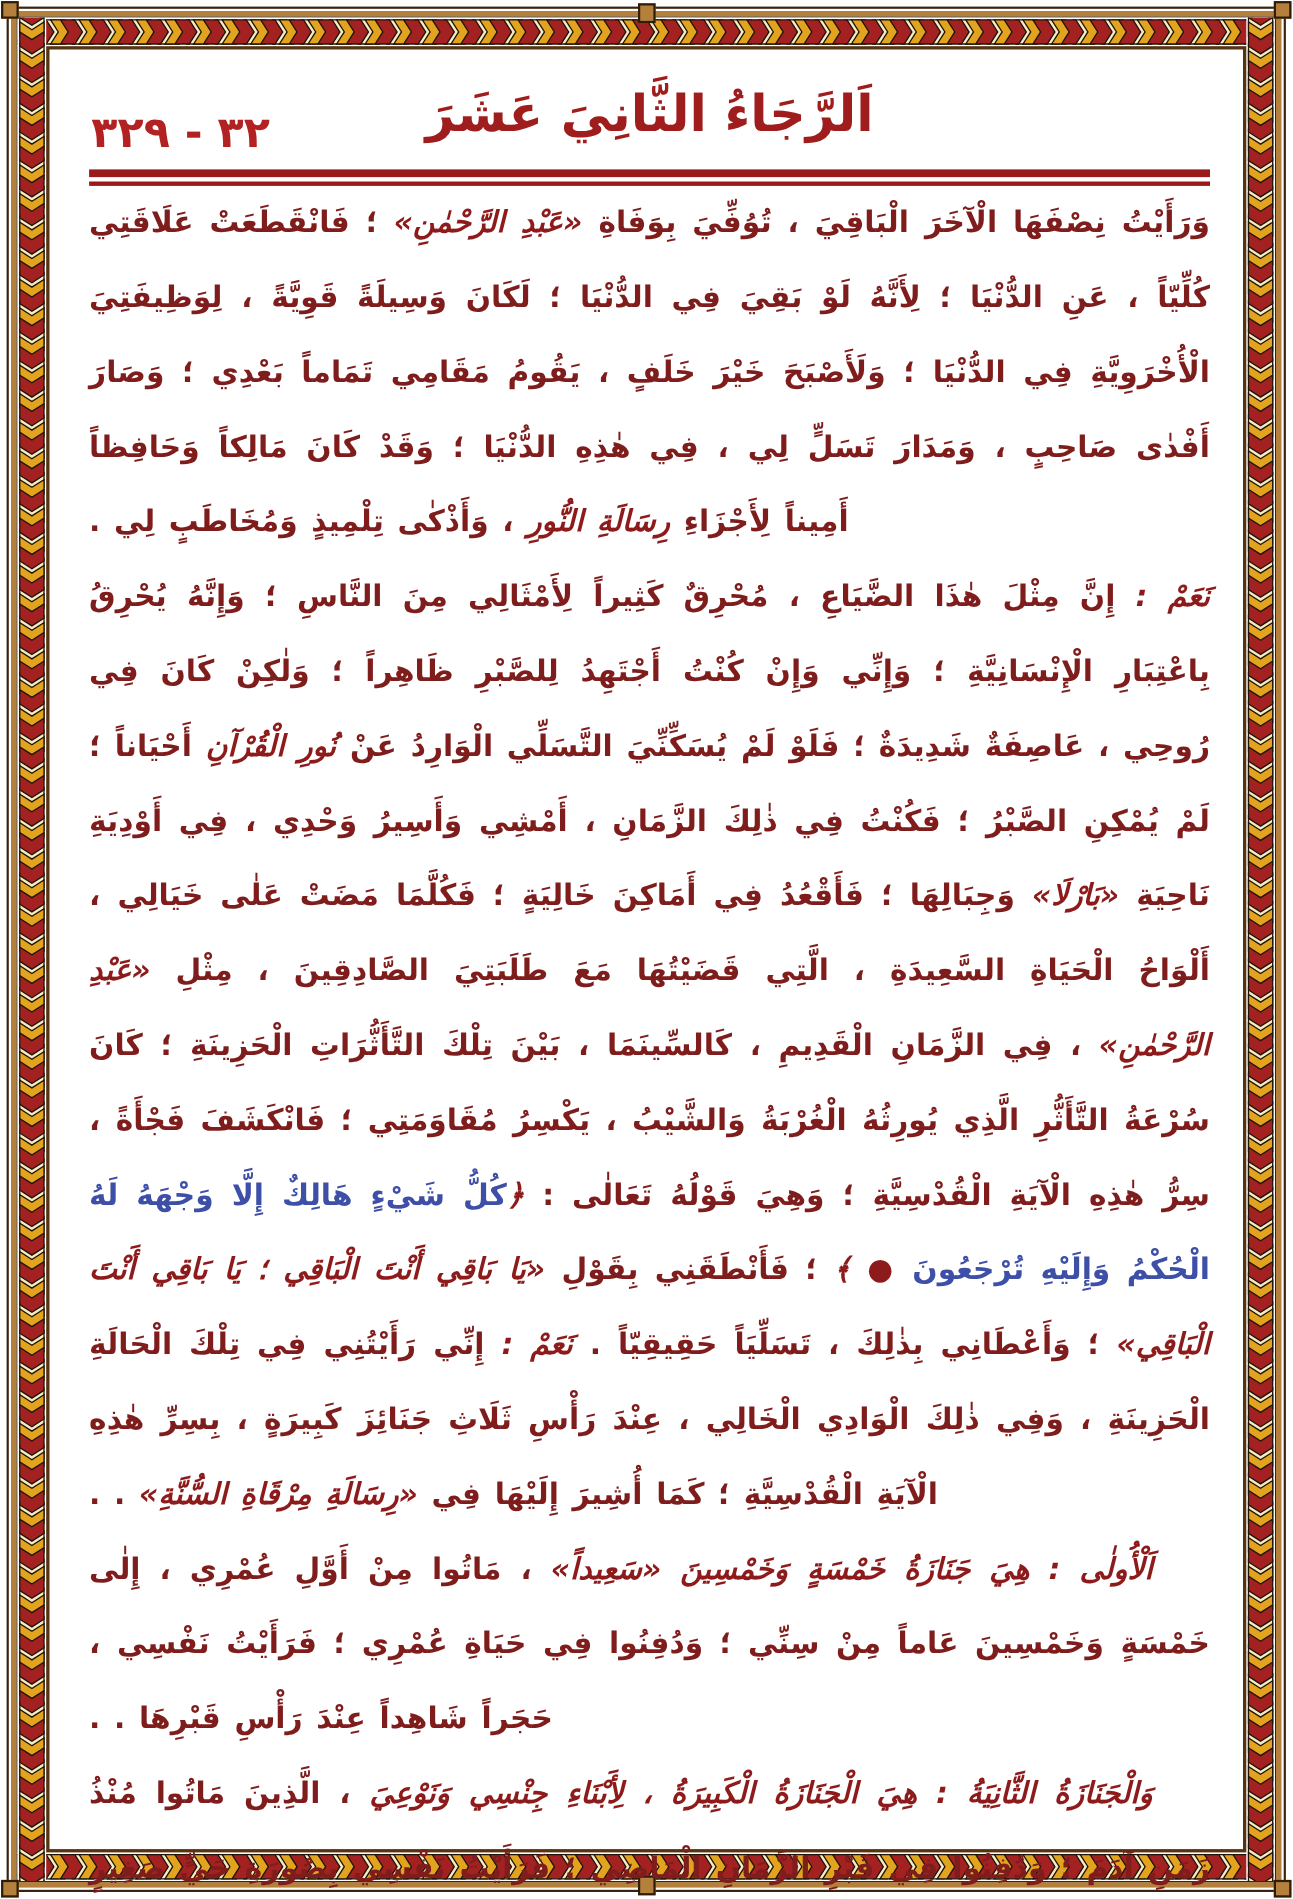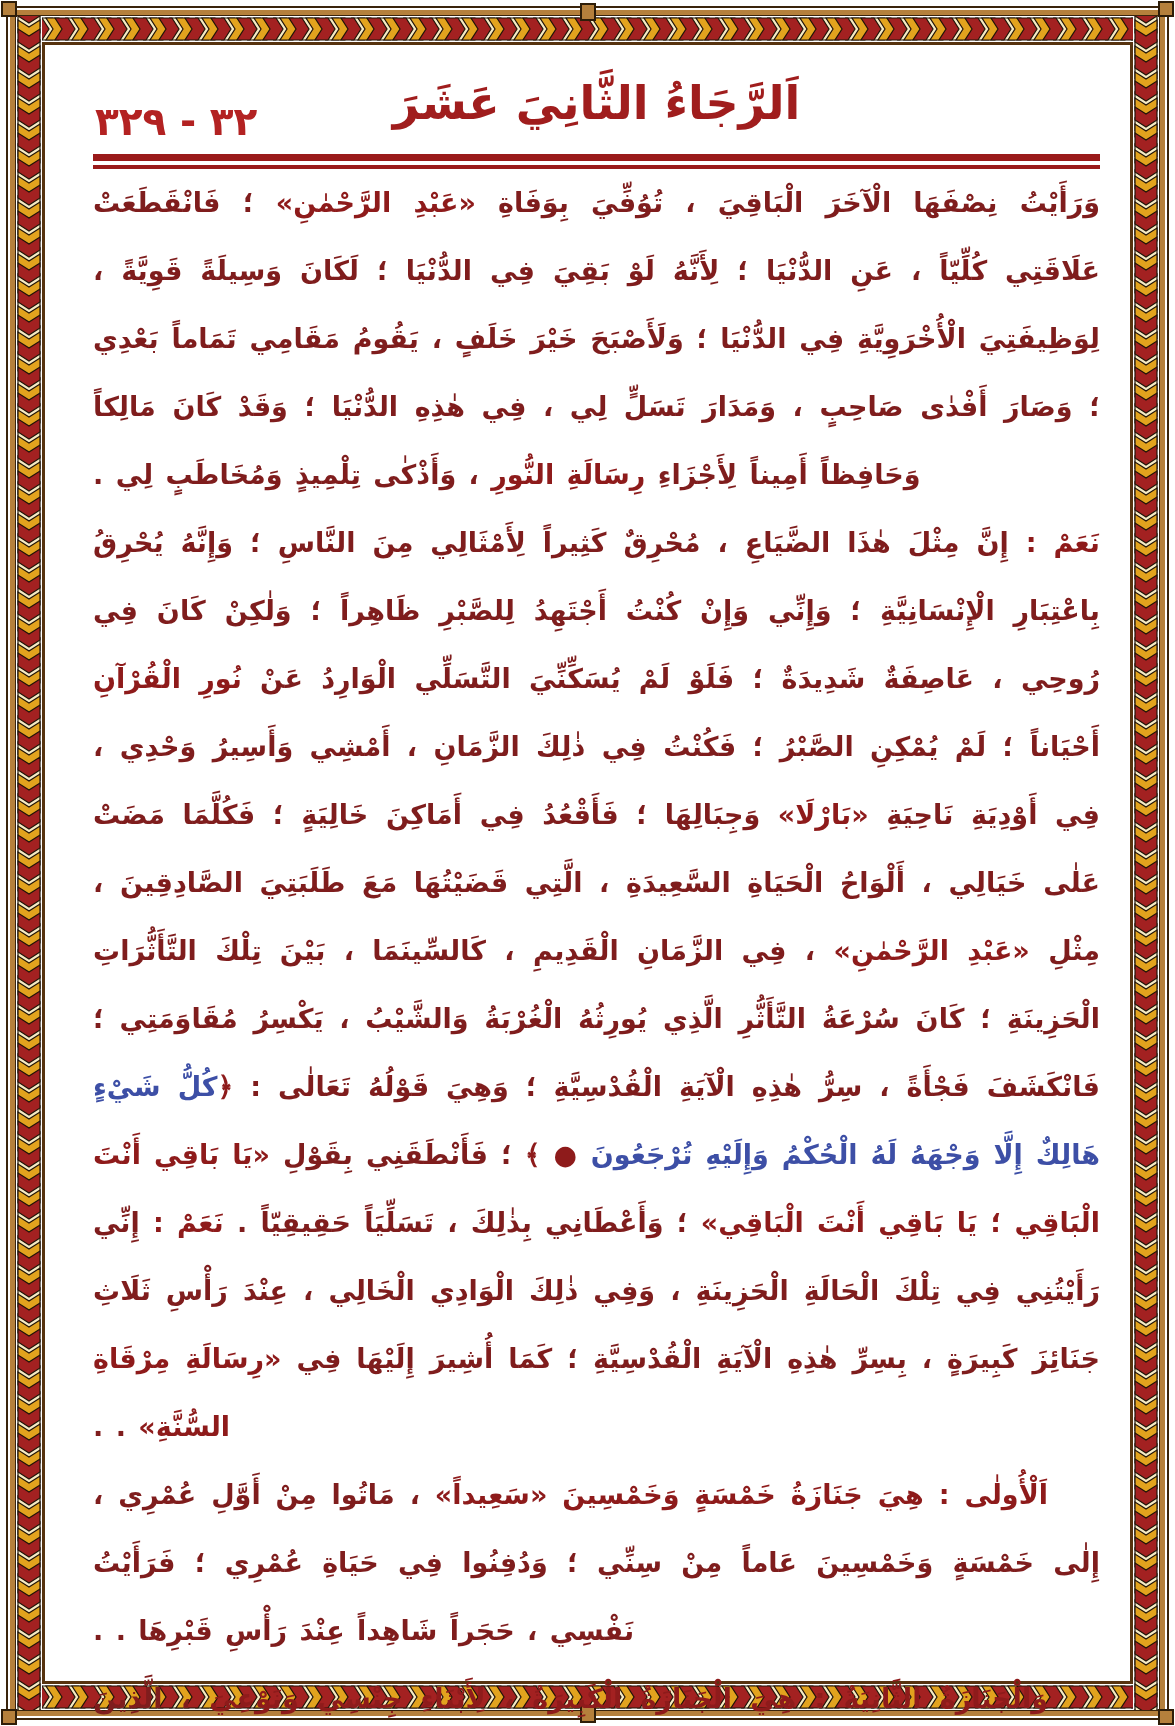--- a/index.html
+++ b/index.html
@@ -18,39 +18,39 @@
   #chain-right{right:16px;top:16px;width:26px;height:1694px;}
   .f-inner{position:absolute;inset:42px;border:3px solid #57330F;}
   .knob{position:absolute;width:12px;height:12px;background:#B5803C;border:2px solid #2e1d08;}
   .knob.tc{left:calc(50% - 8px);top:3px;height:14px;}
   .knob.bc{left:calc(50% - 8px);bottom:3px;height:14px;}
   .knob.tl{left:1px;top:1px;}
   .knob.tr{right:1px;top:1px;}
   .knob.bl{left:1px;bottom:1px;}
   .knob.br{right:1px;bottom:1px;}
   
-  .content{position:absolute;inset:45px;padding:24px 30px 0 48px;}
+  .content{position:absolute;inset:45px;padding:24px 30px 0 36px;}
   .header{position:relative;height:79px;}
   .pagenum{
     position:absolute;left:2px;top:24px;direction:rtl;
     font-size:39px;font-weight:bold;color:#B32222;letter-spacing:2px;
   }
   .title{
     text-align:center;margin:6px 0 0 0;
     font-size:46px;line-height:56px;font-weight:bold;color:#A01D1D;
   }
   .rule{height:4px;border-top:7px solid #9A1A1A;border-bottom:4px solid #9A1A1A;}
   .body-text{
     direction:rtl;margin-top:0;color:#191919;
     font-size:27px;line-height:68px;font-weight:bold;word-spacing:3px;
   }
   .para{margin:0;text-align:justify;text-align-last:left;}
   .para.indent{text-indent:52px;}
   .seg-black{color:#7f1d1d;}
-  .seg-red{color:#8E1B1B;}
+  .seg-red{color:#8E1B1B;font-style:italic;}
   .seg-blue{color:#3D4FA6;}
 </style>
 </head>
 <body>
 
 <div class="page">
 
   <div class="f-hair"></div>
   <div class="f-tan"></div>
   <div class="f-thin"></div>

